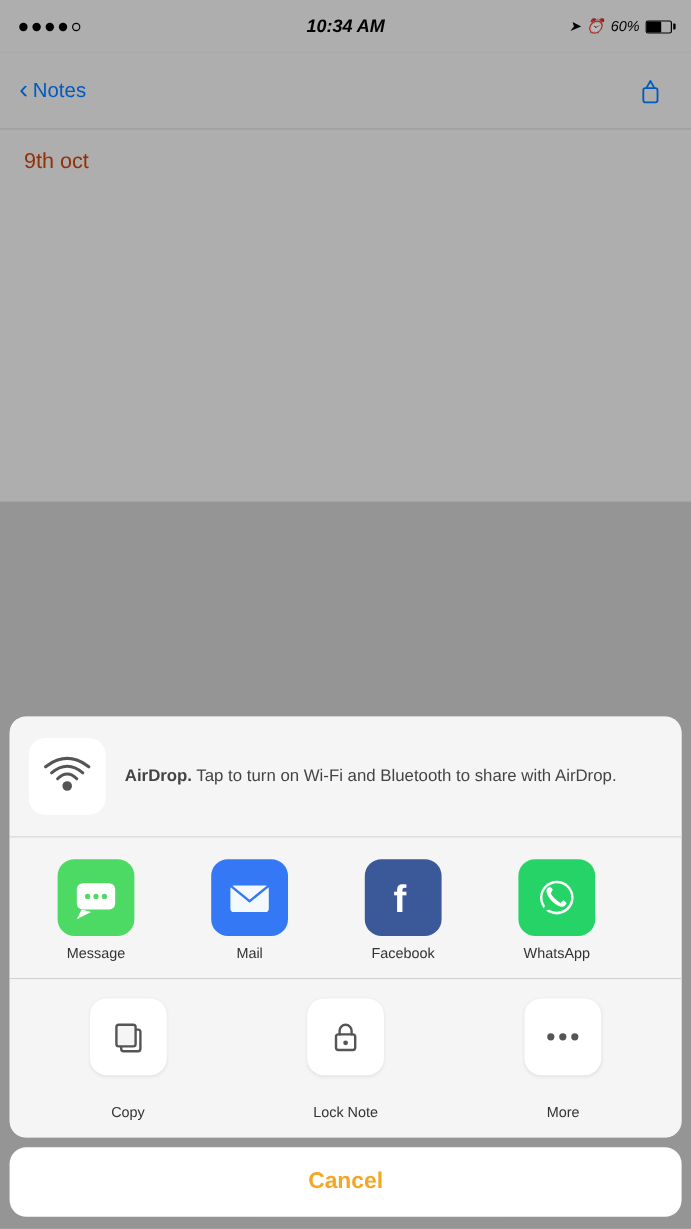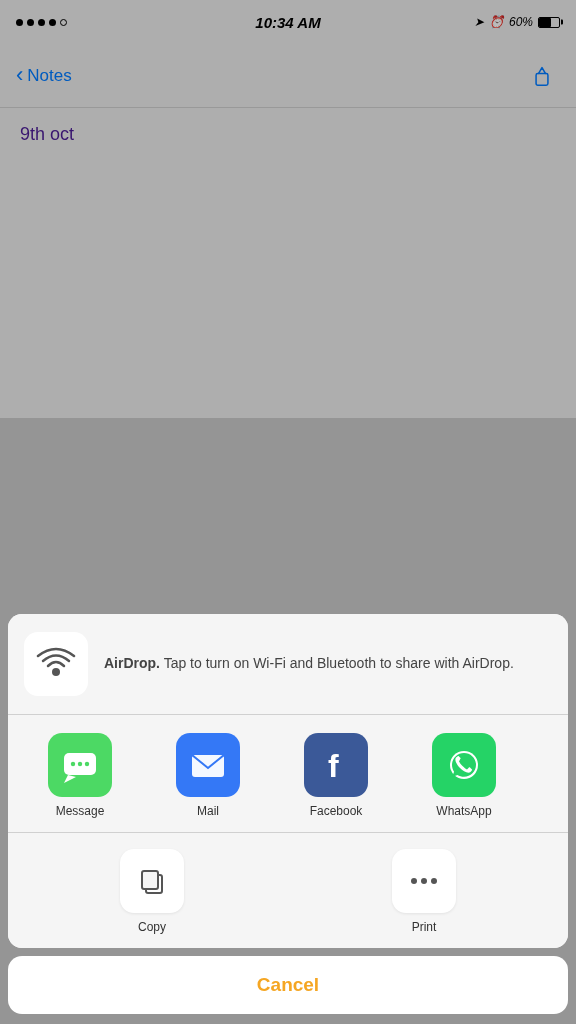--- a/index.html
+++ b/index.html
@@ -125,21 +125,21 @@
 
     
     .main-content {
       background: #e8e8e8;
       height: 310px;
       padding: 16px 20px;
       position: relative;
     }
     .note-date {
       font-size: 18px;
-      color: #4c1d95;
+      color: #c2410c;
     }
 
     
     .sheet-overlay {
       position: absolute;
       top: 0; left: 0;
       width: 576px;
       height: 1024px;
       background: rgba(0,0,0,0.25);
       z-index: 10;
@@ -238,21 +238,21 @@
       align-items: flex-start;
       padding: 16px 8px 14px 8px;
       gap: 0;
       background: #f5f5f5;
     }
     .action-item {
       flex: 1;
       display: flex;
       flex-direction: column;
       align-items: center;
-      gap: 7px;
+      gap: 24px;
       cursor: pointer;
     }
     .action-icon-wrapper {
       width: 64px;
       height: 64px;
       background: #fff;
       border-radius: 14px;
       display: flex;
       align-items: center;
       justify-content: center;
@@ -412,31 +412,41 @@
       <div class="action-item">
         <div class="action-icon-wrapper">
           <svg class="action-icon-svg" viewBox="0 0 32 32" fill="none">
             <rect x="10" y="10" width="16" height="18" rx="2" stroke="#555" stroke-width="2" fill="none"></rect>
             <rect x="6" y="6" width="16" height="18" rx="2" stroke="#555" stroke-width="2" fill="#f5f5f5"></rect>
           </svg>
         </div>
         <span class="action-label">Copy</span>
       </div>
 
+      <div class="action-item">
+        <div class="action-icon-wrapper">
+          <svg class="action-icon-svg" viewBox="0 0 32 32" fill="none">
+            <rect x="8" y="14" width="16" height="13" rx="2" stroke="#555" stroke-width="2" fill="none"></rect>
+            <path d="M11 14 V11 A5 5 0 0 1 21 11 V14" stroke="#555" stroke-width="2" fill="none" stroke-linecap="round"></path>
+            <circle cx="16" cy="21" r="2" fill="#555"></circle>
+          </svg>
+        </div>
+        <span class="action-label">Lock Note</span>
+      </div>
 
 
       <div class="action-item">
         <div class="action-icon-wrapper">
           <div class="more-dots">
             <div class="more-dot"></div>
             <div class="more-dot"></div>
             <div class="more-dot"></div>
           </div>
         </div>
-        <span class="action-label">Print</span>
+        <span class="action-label">More</span>
       </div>
     </div>
 
   </div>
 
   <div class="cancel-btn">
     <span class="cancel-label">Cancel</span>
   </div>
 
 </div>

